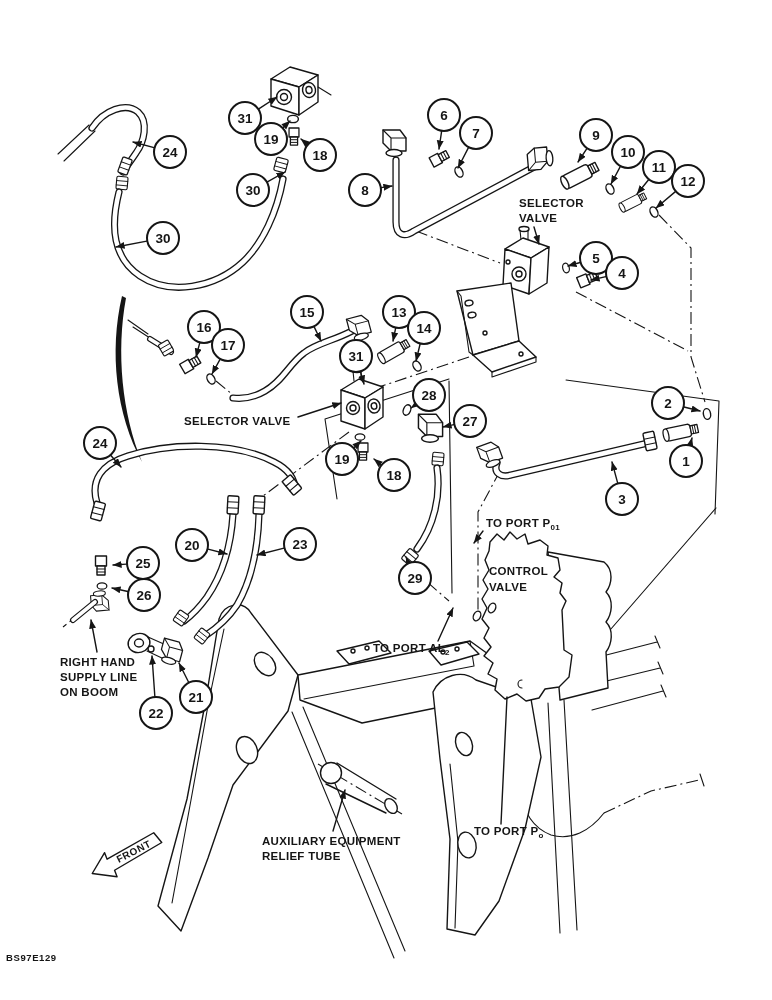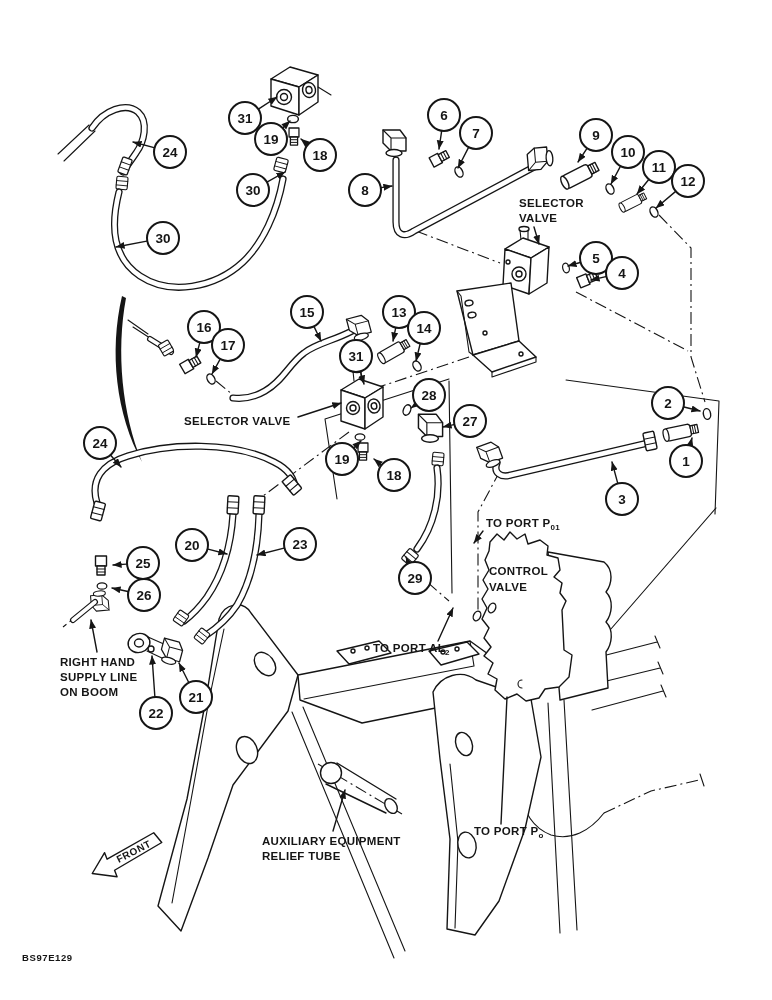--- a/index.html
+++ b/index.html
@@ -13,21 +13,21 @@
   .hO  {fill:none;stroke:#151515;stroke-width:7.2;stroke-linecap:round;}
   .hI  {fill:none;stroke:#ffffff;stroke-width:4.6;stroke-linecap:round;}
   .hO2 {fill:none;stroke:#151515;stroke-width:6;stroke-linecap:round;}
   .hI2 {fill:none;stroke:#ffffff;stroke-width:3.6;stroke-linecap:round;}
   .dd  {fill:none;stroke:#151515;stroke-width:1.1;stroke-dasharray:12 4 2 4;}
   .balloon{fill:#ffffff;stroke:#151515;stroke-width:2;}
   .cn  {font:bold 13.5px "Liberation Sans",sans-serif;fill:#151515;text-anchor:middle;}
   .lbl {font:bold 11.5px "Liberation Sans",sans-serif;fill:#151515;letter-spacing:.3px;}
   .fat {font:bold 10px "Liberation Sans",sans-serif;fill:#151515;text-anchor:middle;
         dominant-baseline:middle;letter-spacing:.6px;}
-  .figcode{position:absolute;left:22px;top:952px;font:bold 9.5px "Liberation Sans",sans-serif;
+  .figcode{position:absolute;left:6px;top:952px;font:bold 9.5px "Liberation Sans",sans-serif;
         color:#151515;letter-spacing:.6px;}
 </style>
 </head>
 <body>
 
 <div class="page">
 <svg id="diagram" width="772" height="1000" viewBox="0 0 772 1000">
   <defs>
     <marker id="ah" markerWidth="10" markerHeight="8" refX="8.6" refY="3.5" orient="auto" markerUnits="userSpaceOnUse">
       <path d="M0,0 L9,3.5 L0,7 Z" fill="#151515"></path>

